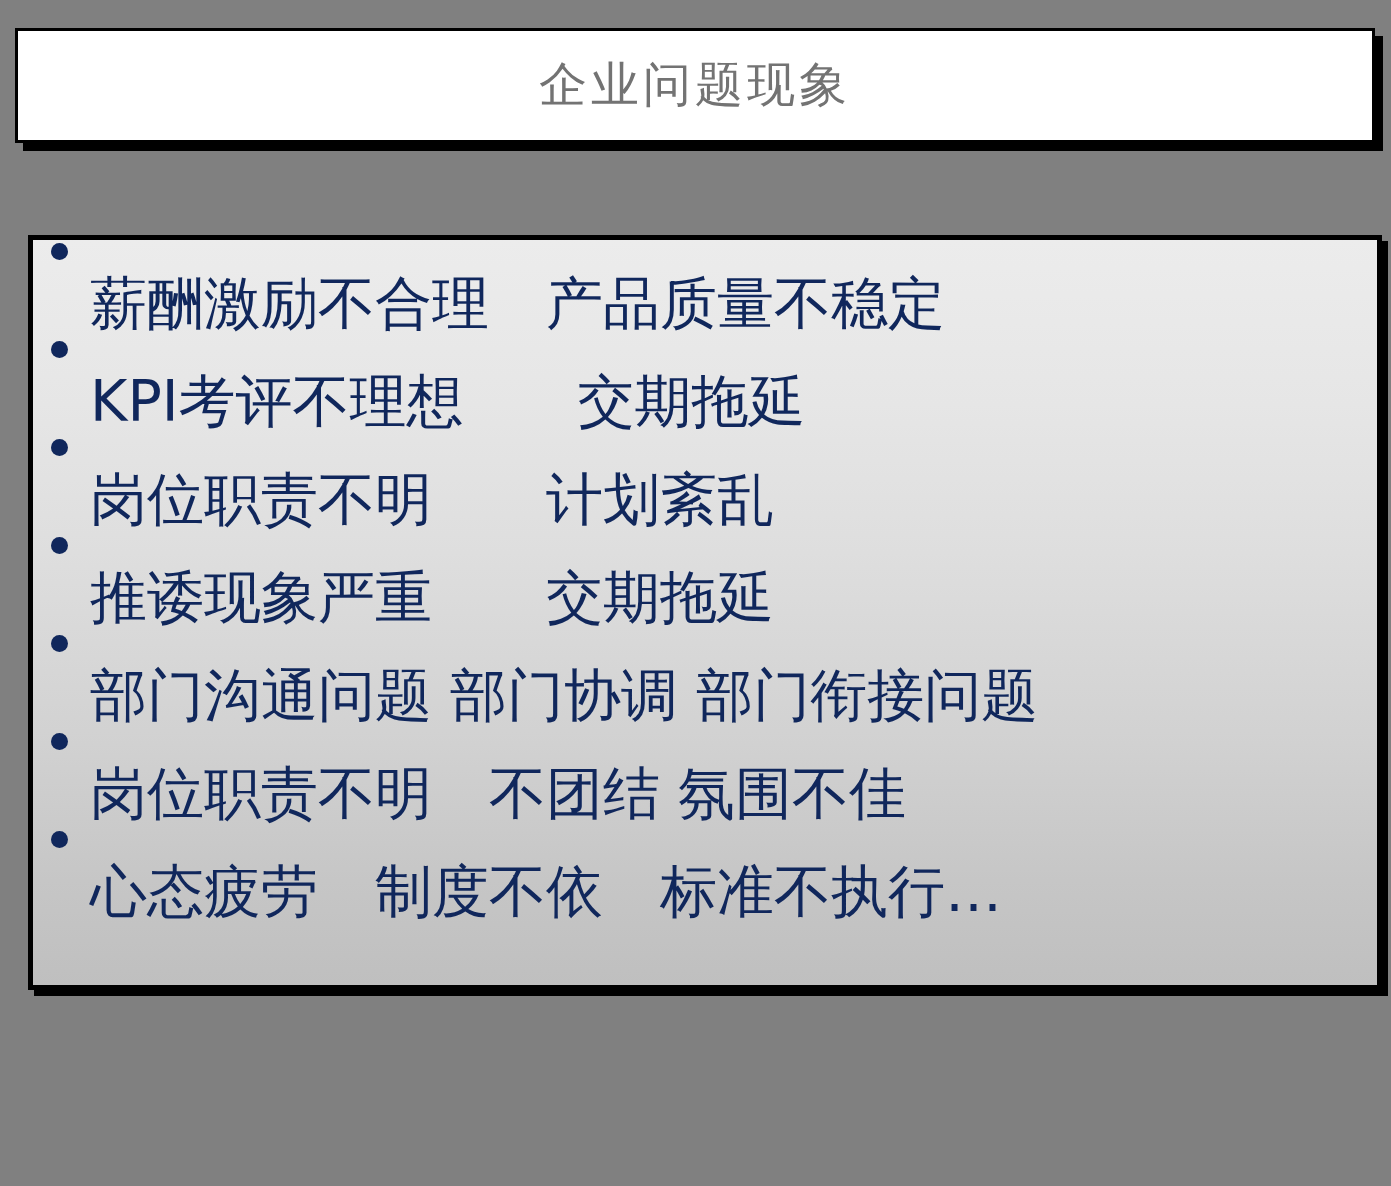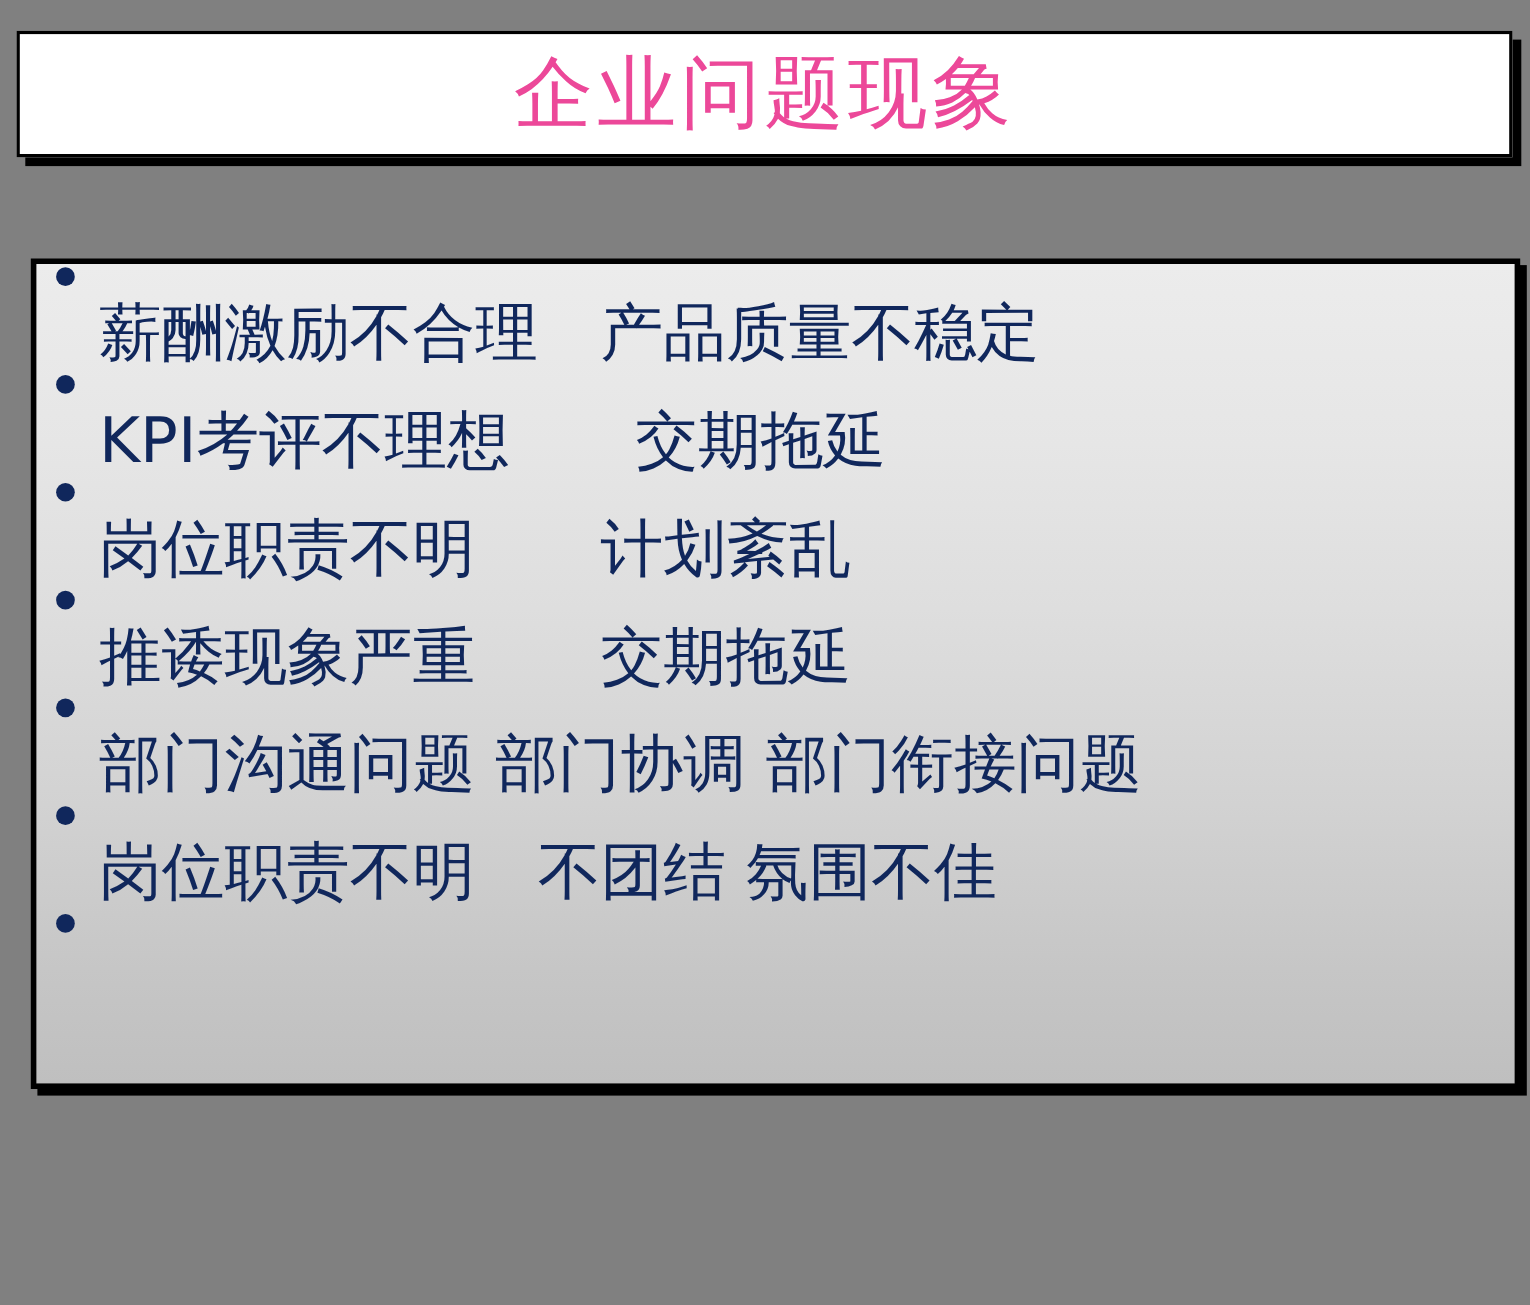--- a/index.html
+++ b/index.html
@@ -33,23 +33,23 @@
     background: #ffffff;
     border: 3px solid #000000;
     box-sizing: border-box;
     box-shadow: 8px 8px 0 0 #000000;
     display: flex;
     align-items: center;
     justify-content: center;
   }
   .title-text {
     font-family: "DejaVu Serif", "Liberation Serif", serif;
-    font-size: 72px;
+    font-size: 48px;
     line-height: 1;
-    color: #ec4899;
+    color: #737373;
     letter-spacing: 4px;
     white-space: nowrap;
     font-weight: 400;
     transform: translateY(-2px);
   }
 
   
   .content-plate {
     position: absolute;
     left: 28px;
@@ -132,18 +132,19 @@
         <span class="bullet-text">部门沟通问题 部门协调 部门衔接问题</span>
       </li>
 
       <li class="bullet-row">
         <span class="bullet-dot"></span>
         <span class="bullet-text">岗位职责不明　不团结 氛围不佳</span>
       </li>
 
       <li class="bullet-row">
         <span class="bullet-dot"></span>
+        <span class="bullet-text">心态疲劳　制度不依　标准不执行…</span>
       </li>
 
     </ul>
   </div>
 
 </div>
 
 </body></html>

